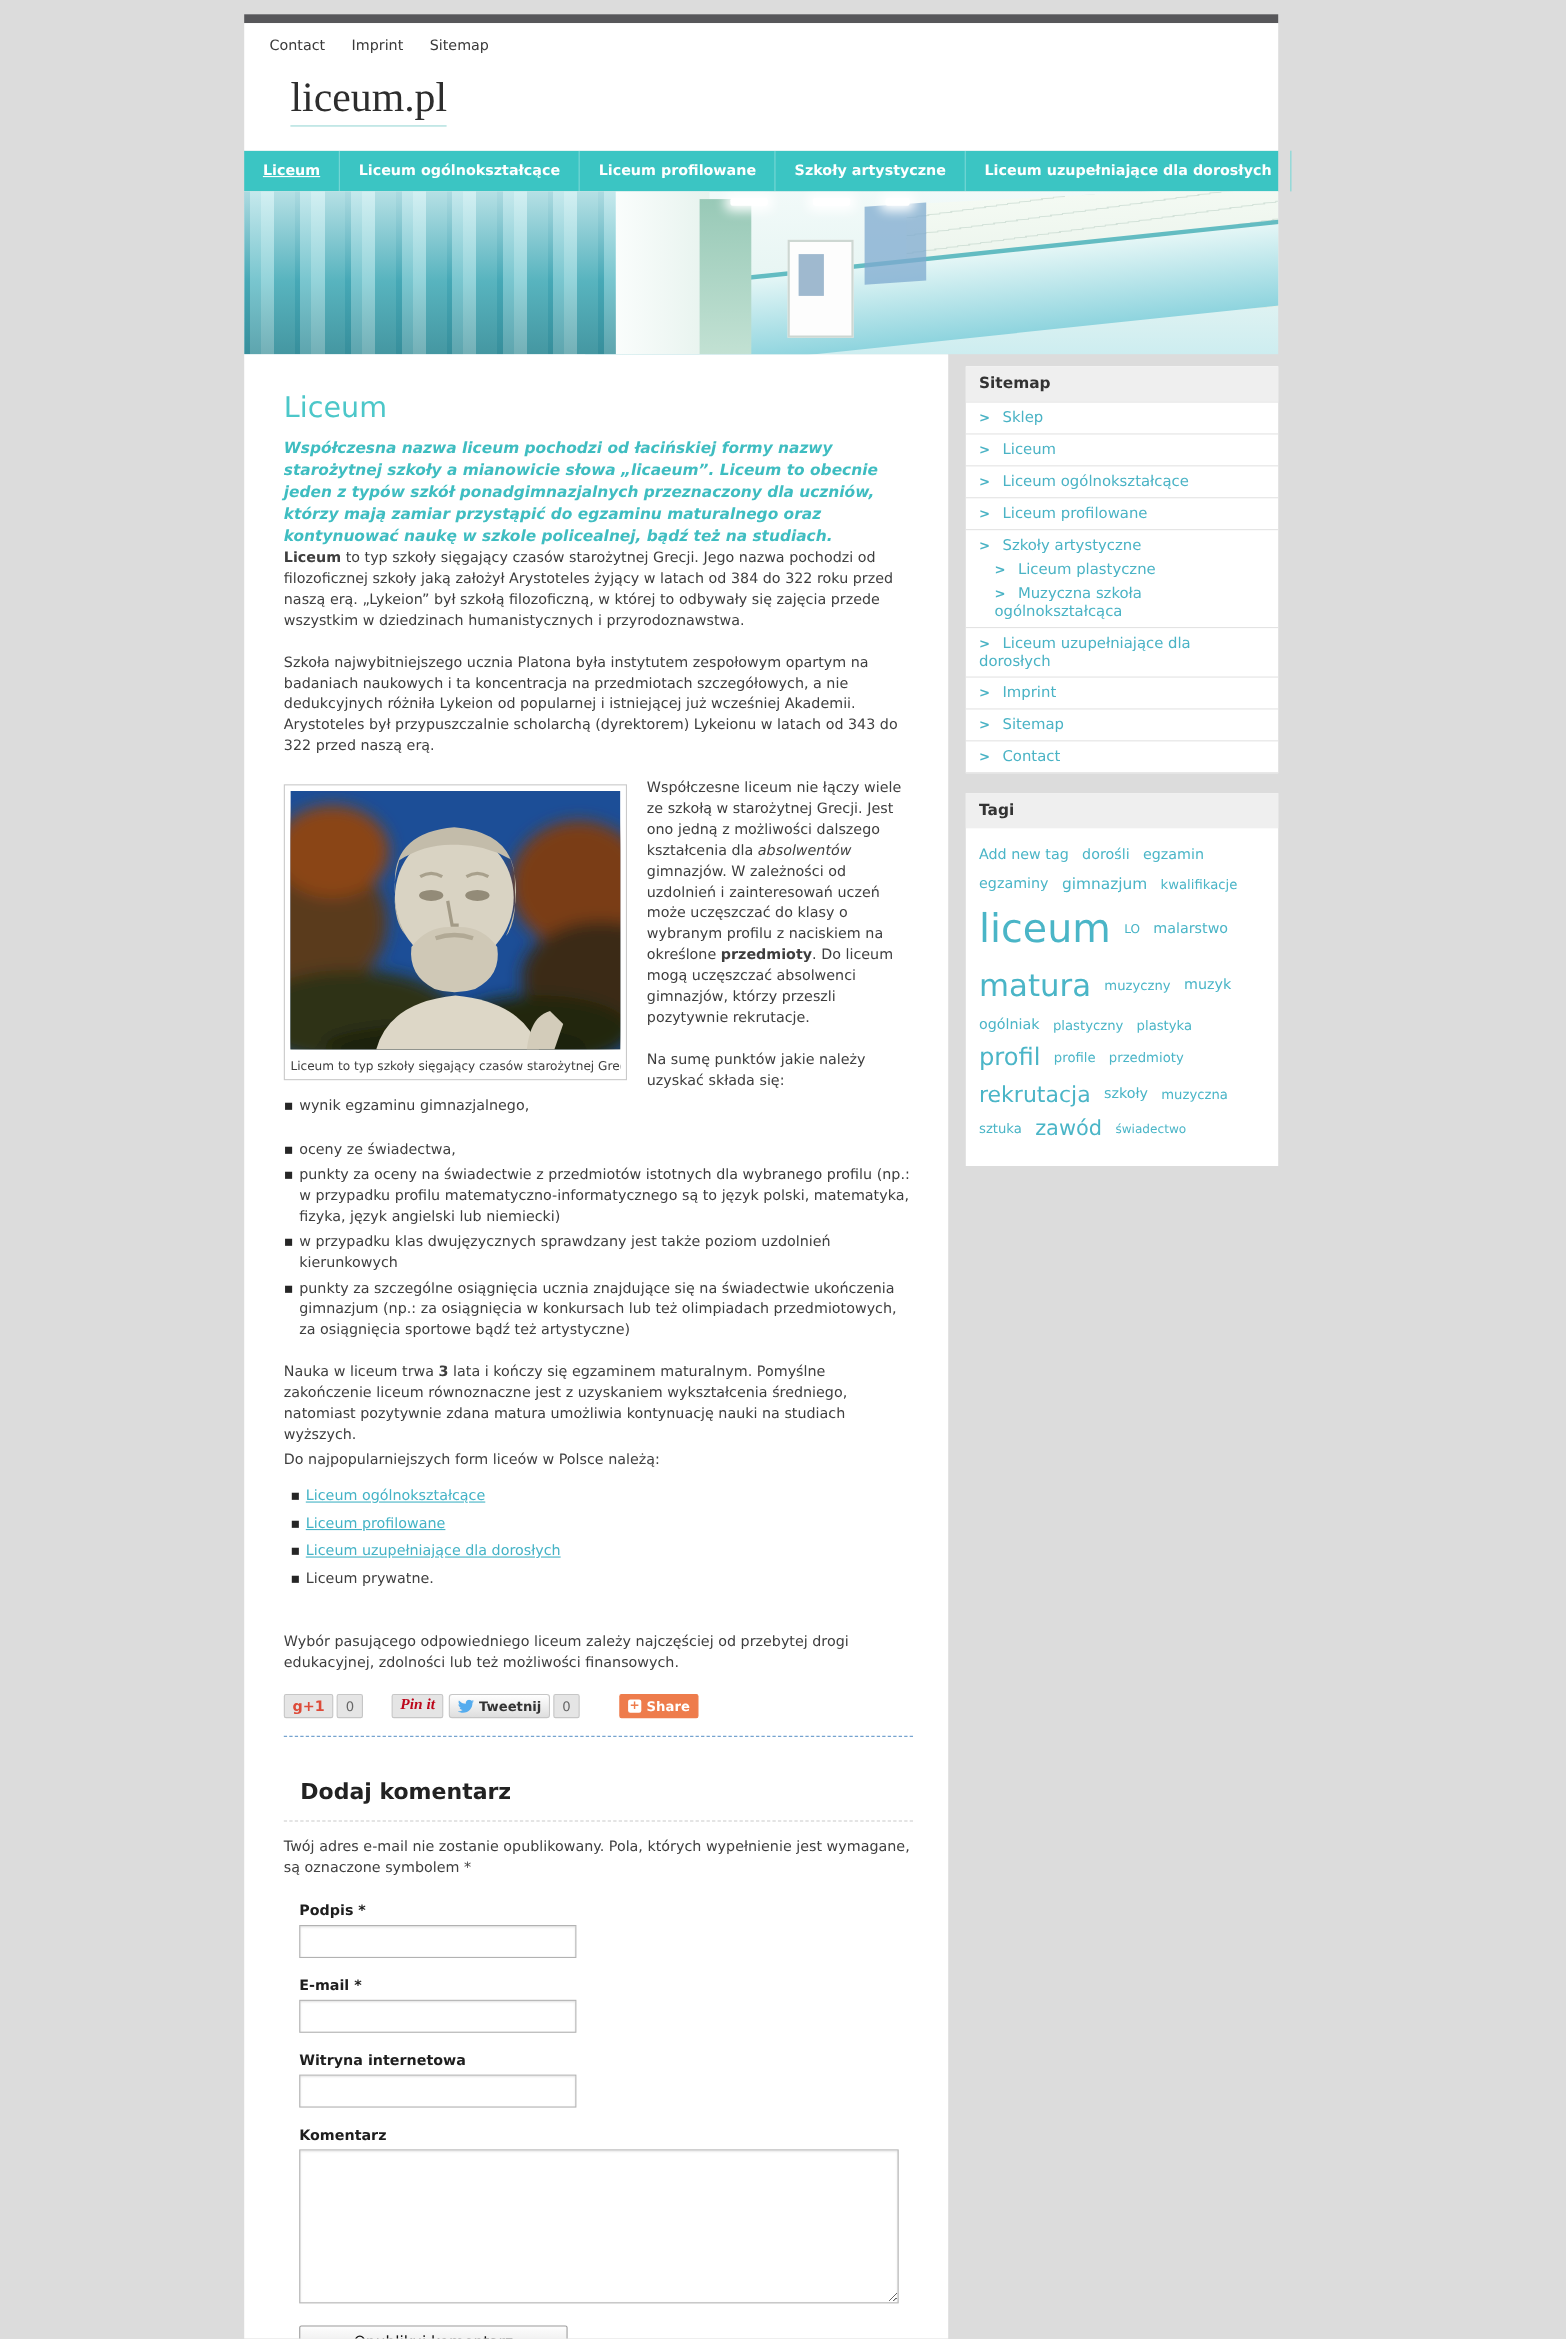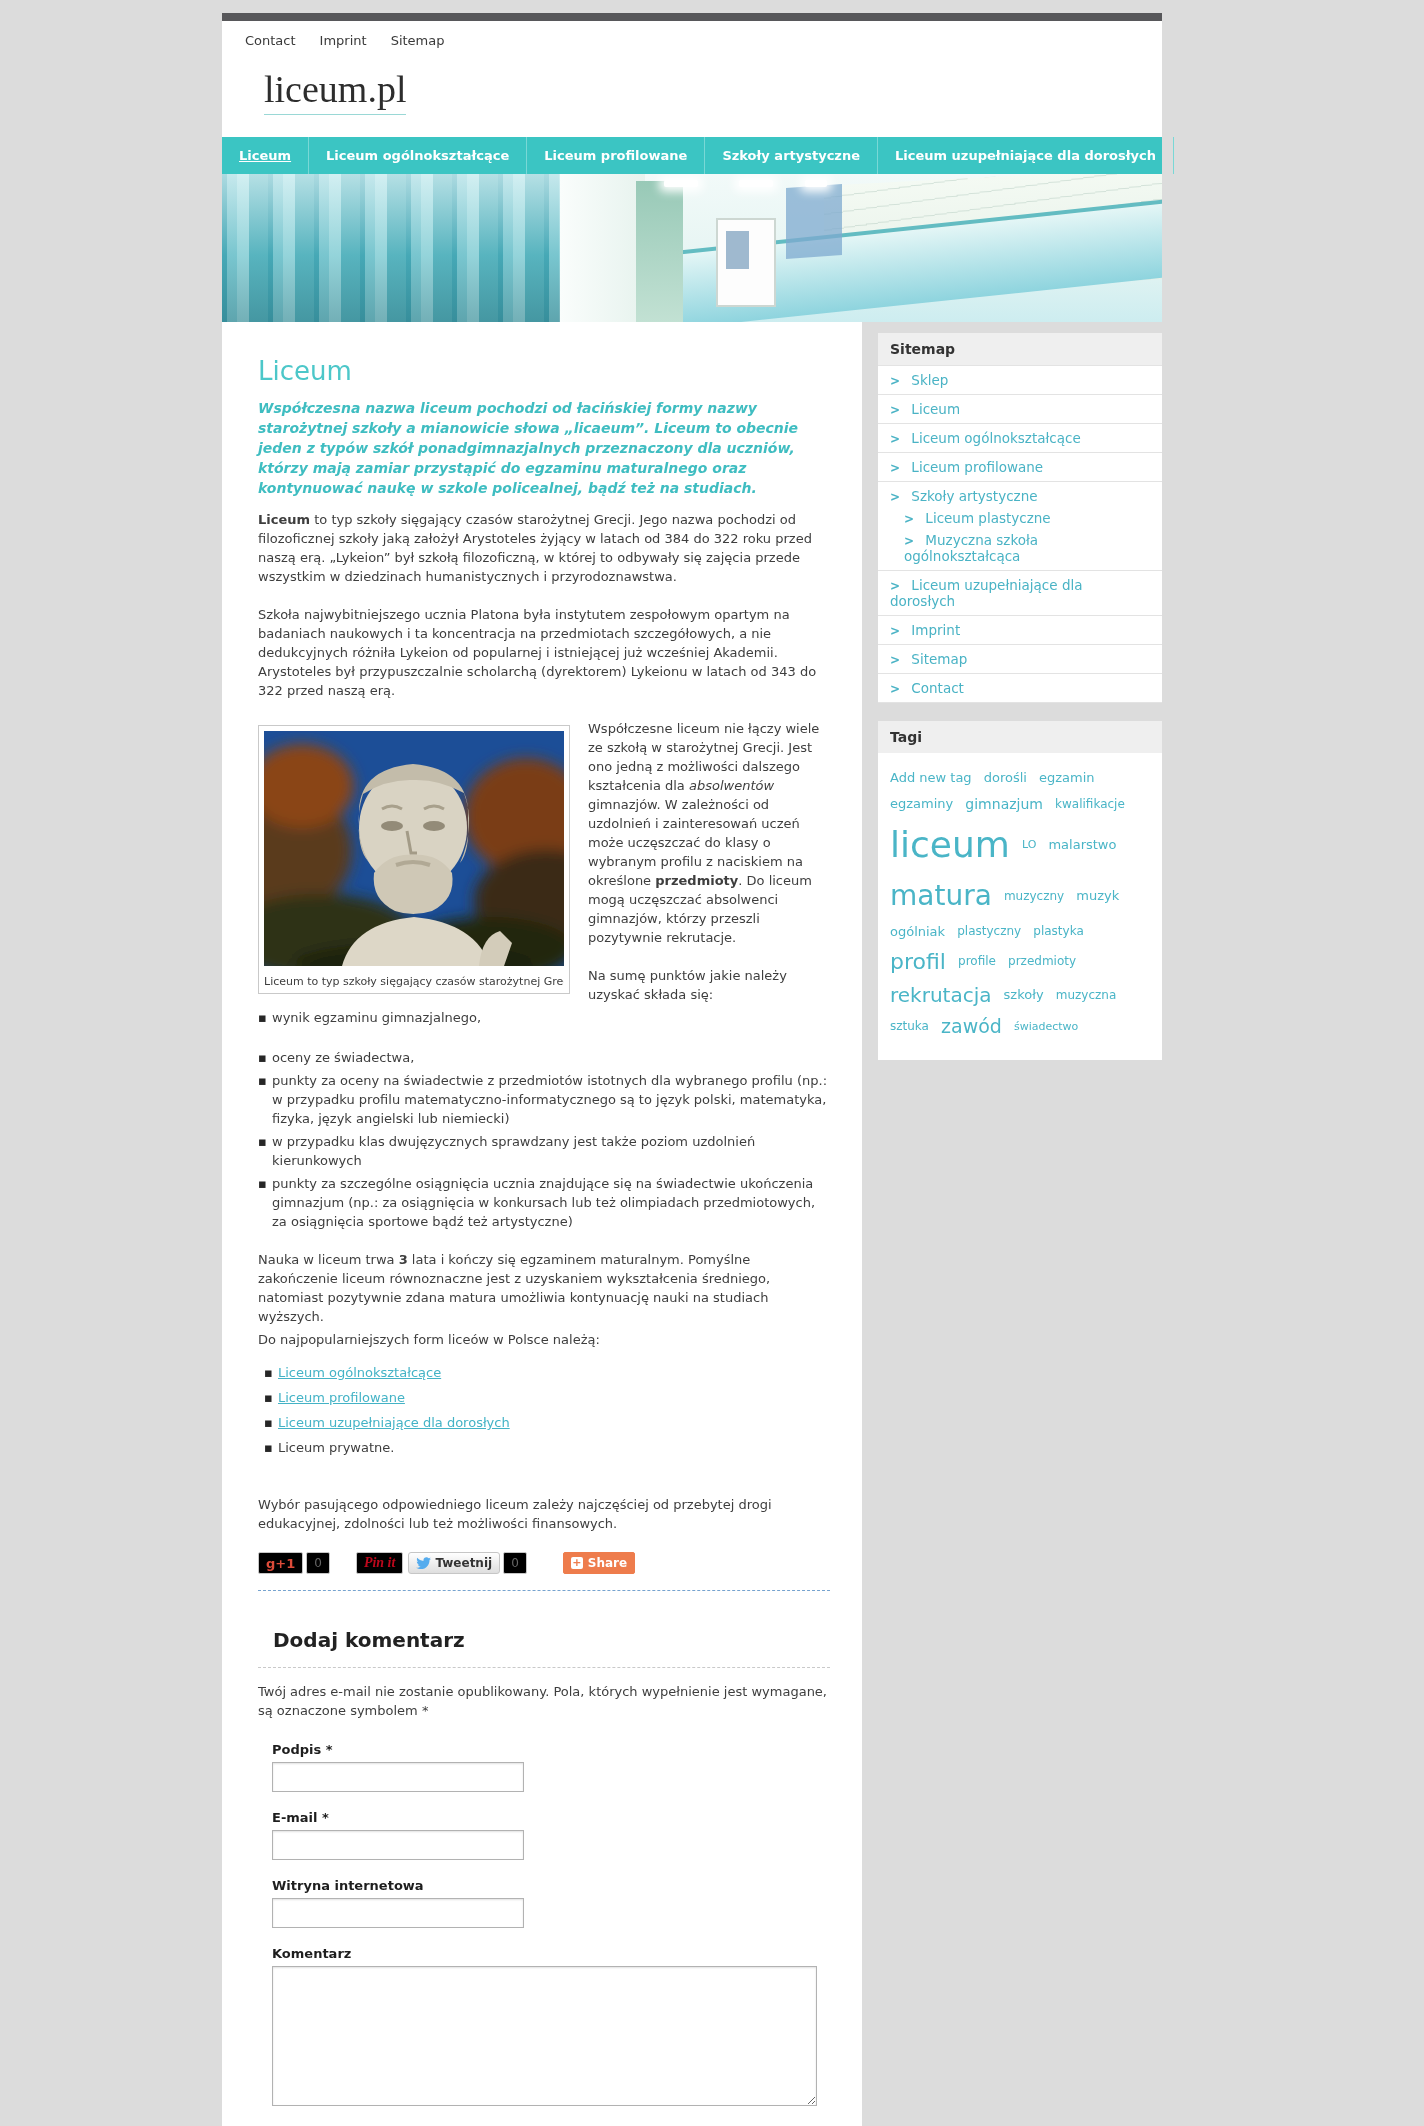--- a/index.html
+++ b/index.html
@@ -39,37 +39,37 @@
      border-top:4px solid #63bcc2;background:linear-gradient(180deg,#e4f6f6,#8ed4de);}
   .h-light{position:absolute;top:6px;width:34px;height:7px;background:#fff;border-radius:2px;
      box-shadow:0 0 10px 5px rgba(255,255,255,.95);}
   .l1{left:47%;} .l2{left:55%;} .l3{left:62%;width:22px;}
 
   
   .main-wrap{display:flex;align-items:stretch;}
   .main{width:640px;background:#fff;min-height:1743px;box-sizing:border-box;}
   .article{padding:34px 32px 0 36px;}
   .article h1{margin:0 0 12px;font-size:26px;font-weight:normal;color:#4cc7c9;}
-  .intro{font-size:14px;line-height:20px;font-weight:bold;font-style:italic;color:#3fbdc1;margin:0 0 12px;}
+  .intro{font-size:14px;line-height:20px;font-weight:bold;font-style:italic;color:#3fbdc1;margin:0 0 0;}
   p.body{font-size:13px;line-height:19px;color:#3e3e3e;margin:0 0 19px;}
   p.body.tight{margin:0 0 4px;}
   .uline{cursor:pointer;}
   figure.statue{float:left;width:300px;margin:6px 18px 6px 0;border:1px solid #c9c9c9;padding:5px;background:#fff;}
   figcaption{font-size:11px;color:#3e3e3e;padding-top:5px;white-space:nowrap;overflow:hidden;}
   ul.dots{list-style:none;margin:0 0 19px;padding:0;}
   ul.dots li{position:relative;padding-left:14px;margin-bottom:4px;font-size:13px;line-height:19px;color:#3e3e3e;}
   ul.dots li::before{content:'▪';position:absolute;left:0;top:0;color:#262626;}
   ul.dots.clear{clear:left;padding-top:2px;}
   ul.dots.links{margin:14px 0 38px 6px;}
   ul.dots.links li{margin-bottom:6px;}
   ul.dots li.tlink{color:#44b3c6;text-decoration:underline;cursor:pointer;}
 
   
   .share-row{display:flex;align-items:center;margin:6px 0 16px;}
-  .wbox{height:22px;box-sizing:border-box;border:1px solid #c6c6c6;background:#000000;border-radius:2px;
+  .wbox{height:22px;box-sizing:border-box;border:1px solid #c6c6c6;background:#e5e5e5;border-radius:2px;
         display:inline-flex;align-items:center;padding:0 7px;font-size:12px;cursor:pointer;}
   .gplus{color:#dd4b39;font-weight:bold;font-size:13px;}
   .count{margin-left:3px;color:#666;min-width:18px;justify-content:center;cursor:default;}
   .pinit{margin-left:26px;color:#bd081c;font-family:"Liberation Serif","DejaVu Serif",serif;
          font-style:italic;font-weight:bold;font-size:14px;}
   .tweet{margin-left:5px;background:linear-gradient(#ffffff,#dedede);font-weight:bold;color:#333;border-radius:3px;}
   .tweet svg{margin-right:4px;}
   .share-btn{margin-left:36px;background:#ee7c4c;border-color:#ee7c4c;color:#fff;font-weight:bold;}
   .plus-ico{display:inline-block;width:12px;height:12px;line-height:12px;background:#fff;color:#ee7c4c;
             font-weight:bold;text-align:center;border-radius:2px;margin-right:5px;font-size:11px;}

